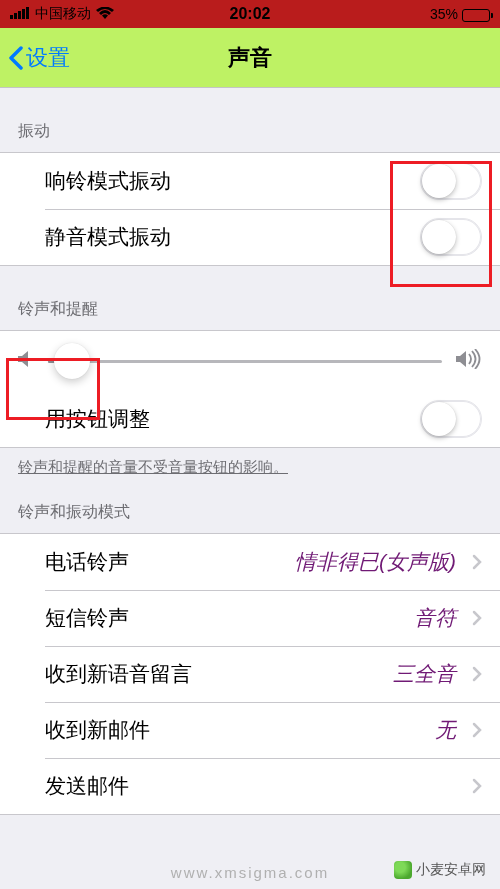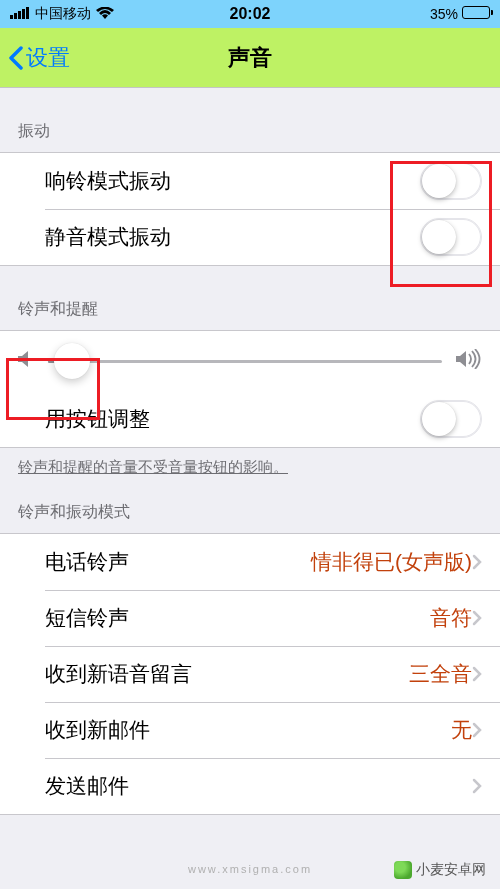--- a/index.html
+++ b/index.html
@@ -11,26 +11,26 @@
       overflow: hidden;
       position: relative;
     }
     .status-bar {
       height: 28px;
       display: flex;
       align-items: center;
       justify-content: space-between;
       padding: 0 10px;
       font-size: 16px;
-      background: #7dd3fc;
+      background: #b91c1c;
       font-weight: 500;
     }
     .status-left { display: flex; align-items: center; gap: 5px; font-size: 14px;}
     .status-center { font-weight: 600; position: absolute; left:50%; transform: translateX(-50%);}
-    .status-right { display: flex; align-items: flex-start; gap: 4px; font-size: 14px;}
+    .status-right { display: flex; align-items: flex-end; gap: 4px; font-size: 14px;}
     .battery-shell { width: 28px; height: 13px; border: 1.5px solid #000; border-radius: 3px; position: relative; display:inline-block; vertical-align: middle;}
     .battery-shell::after { content:''; width:2px; height:5px; background:#000; position:absolute; right:-4px; top:3px; border-radius:0 1px 1px 0;}
     .battery-fill { width: 35%; height: 100%; background: #000; border-radius: 1px 0 0 1px;}
 
     .nav-bar {
       height: 60px;
       background: #bef264;
       display: flex;
       align-items: center;
       position: relative;
@@ -74,21 +74,21 @@
       position: relative;
       margin-left: 27px;
     }
     .cell + .cell::before {
       content:'';
       position: absolute;
       left: 18px; right:0; top:0;
       border-top: 1px solid #c8c7cc;
     }
     .cell-label { font-size: 21px; color: #000; }
-    .cell-value { font-size: 21px; color: #c2410c; display: flex; align-items: center; gap: 0;}
+    .cell-value { font-size: 21px; color: #701a75; display: flex; align-items: center; gap: 16px; font-style: italic;}
     .toggle {
       width: 62px; height: 38px;
       background: #fff;
       border: 1.5px solid #e5e5ea;
       border-radius: 19px;
       position: relative;
       box-shadow: inset 0 0 0 1px #e5e5ea;
     }
     .toggle-knob {
       width: 34px; height: 34px;
@@ -138,24 +138,24 @@
       bottom: 10px;
       right: 14px;
       display: flex;
       align-items: flex-start;
       gap: 4px;
       font-size: 14px;
       color: #555;
     }
     .watermark-url {
       position: absolute;
-      bottom: 14px;
+      bottom: 8px;
       left: 50%;
       transform: translateX(-50%);
-      font-size: 11px;
+      font-size: 15px;
       color: #b0b0b0;
       letter-spacing: 2px;
       text-align: center;
     }
     .wm-logo { width:18px; height:18px; background: radial-gradient(circle at 35% 35%, #7ed957 30%, #4ca82e 70%); border-radius: 4px;}
   </style>
 </head>
 <body>
 
 <div class="status-bar">

